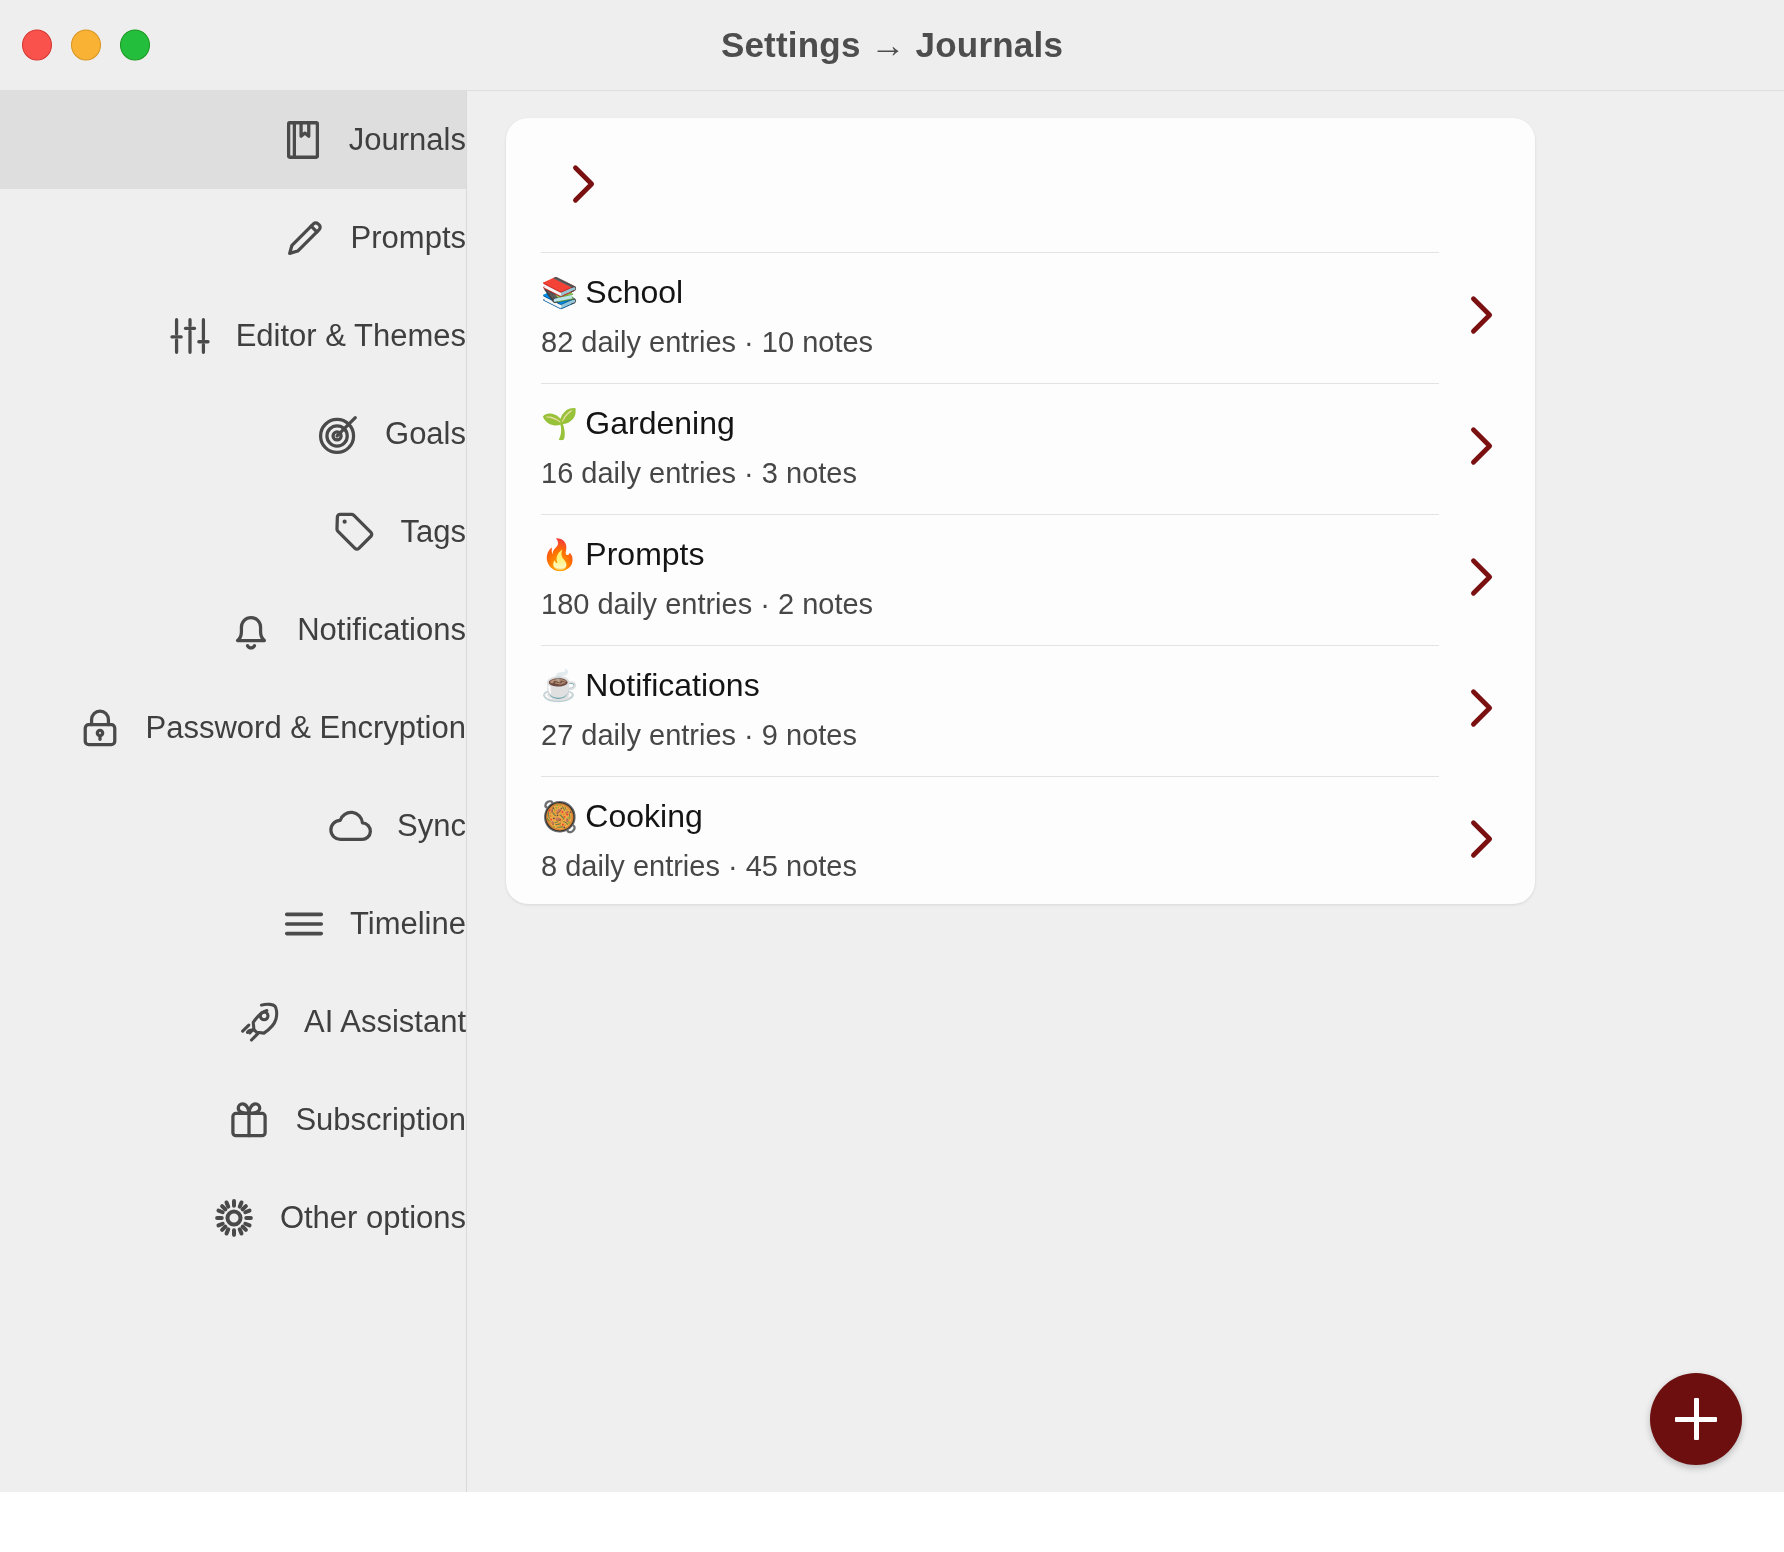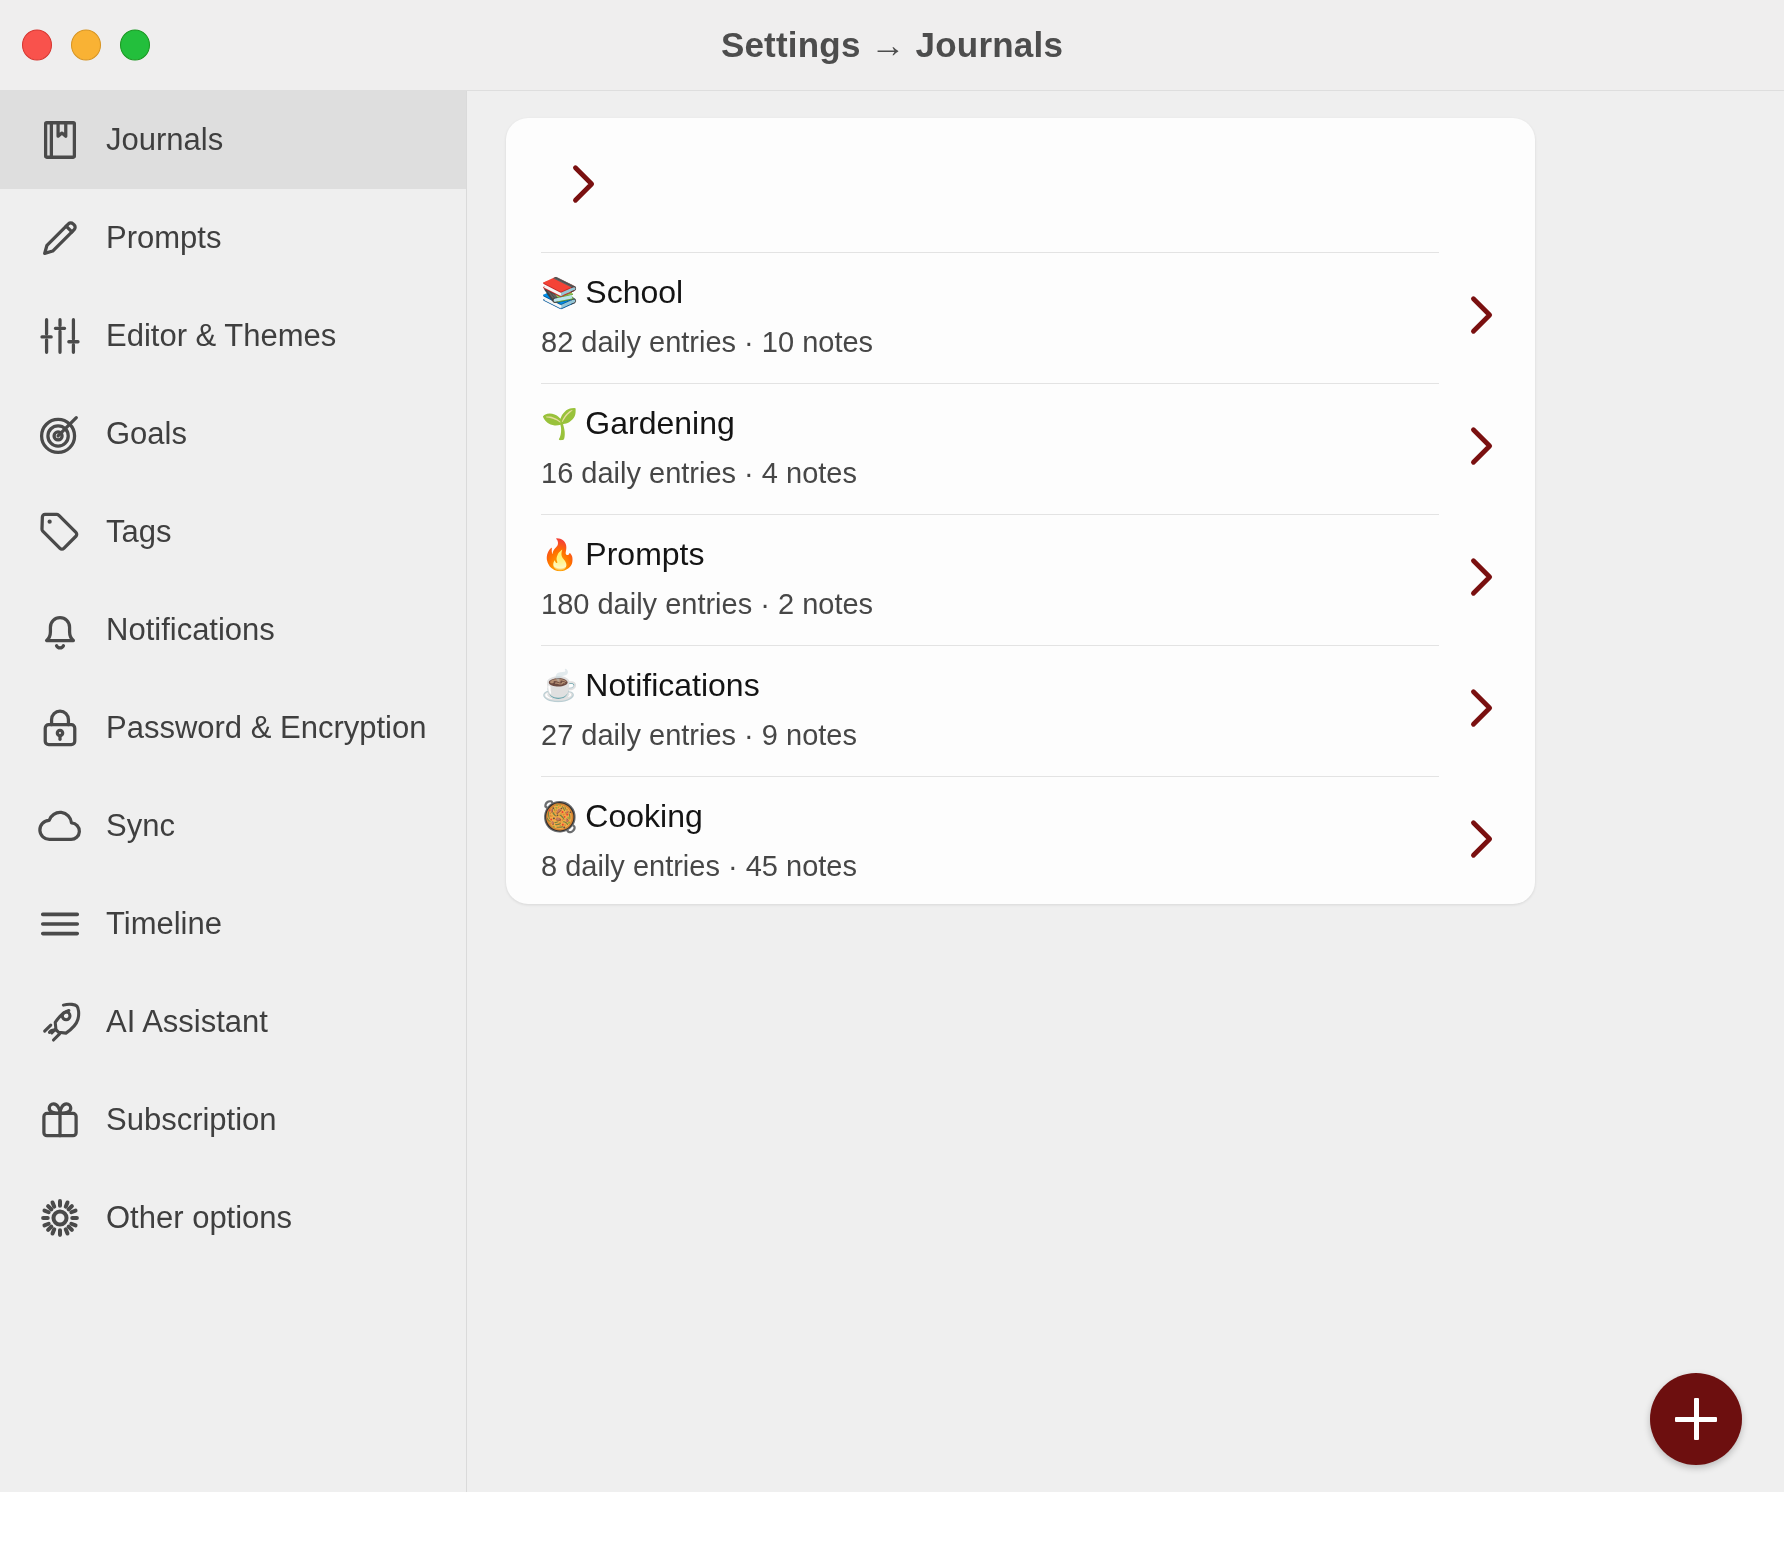--- a/index.html
+++ b/index.html
@@ -78,20 +78,21 @@
     padding-top: 0;
     overflow: hidden;
   }
   .side-item {
     height: 98px;
     display: flex;
     align-items: center;
     padding-left: 36px;
     box-sizing: border-box;
     gap: 22px;
+    justify-content: flex-end;
   }
   .side-item.active { background: #dedede; }
   .side-icon {
     width: 48px;
     height: 48px;
     flex: 0 0 48px;
     display: flex;
     align-items: center;
     justify-content: center;
     color: #4a4a4a;
@@ -367,21 +368,21 @@
               <path d="M8.5 4.5L16 12l-7.5 7.5"></path>
             </svg>
           </div>
         </div>
 
         <div class="journal-row">
           <div class="row-inner">
             <div class="row-title">
               <span class="row-emoji">🌱</span><span>Gardening</span>
             </div>
-            <div class="row-sub">16 daily entries · 4 notes</div>
+            <div class="row-sub">16 daily entries · 3 notes</div>
           </div>
           <div class="chevron">
             <svg width="52" height="52" viewBox="0 0 24 24" fill="none" stroke="#7a1010" stroke-width="2.2" stroke-linecap="round" stroke-linejoin="round">
               <path d="M8.5 4.5L16 12l-7.5 7.5"></path>
             </svg>
           </div>
         </div>
 
         <div class="journal-row">
           <div class="row-inner">

